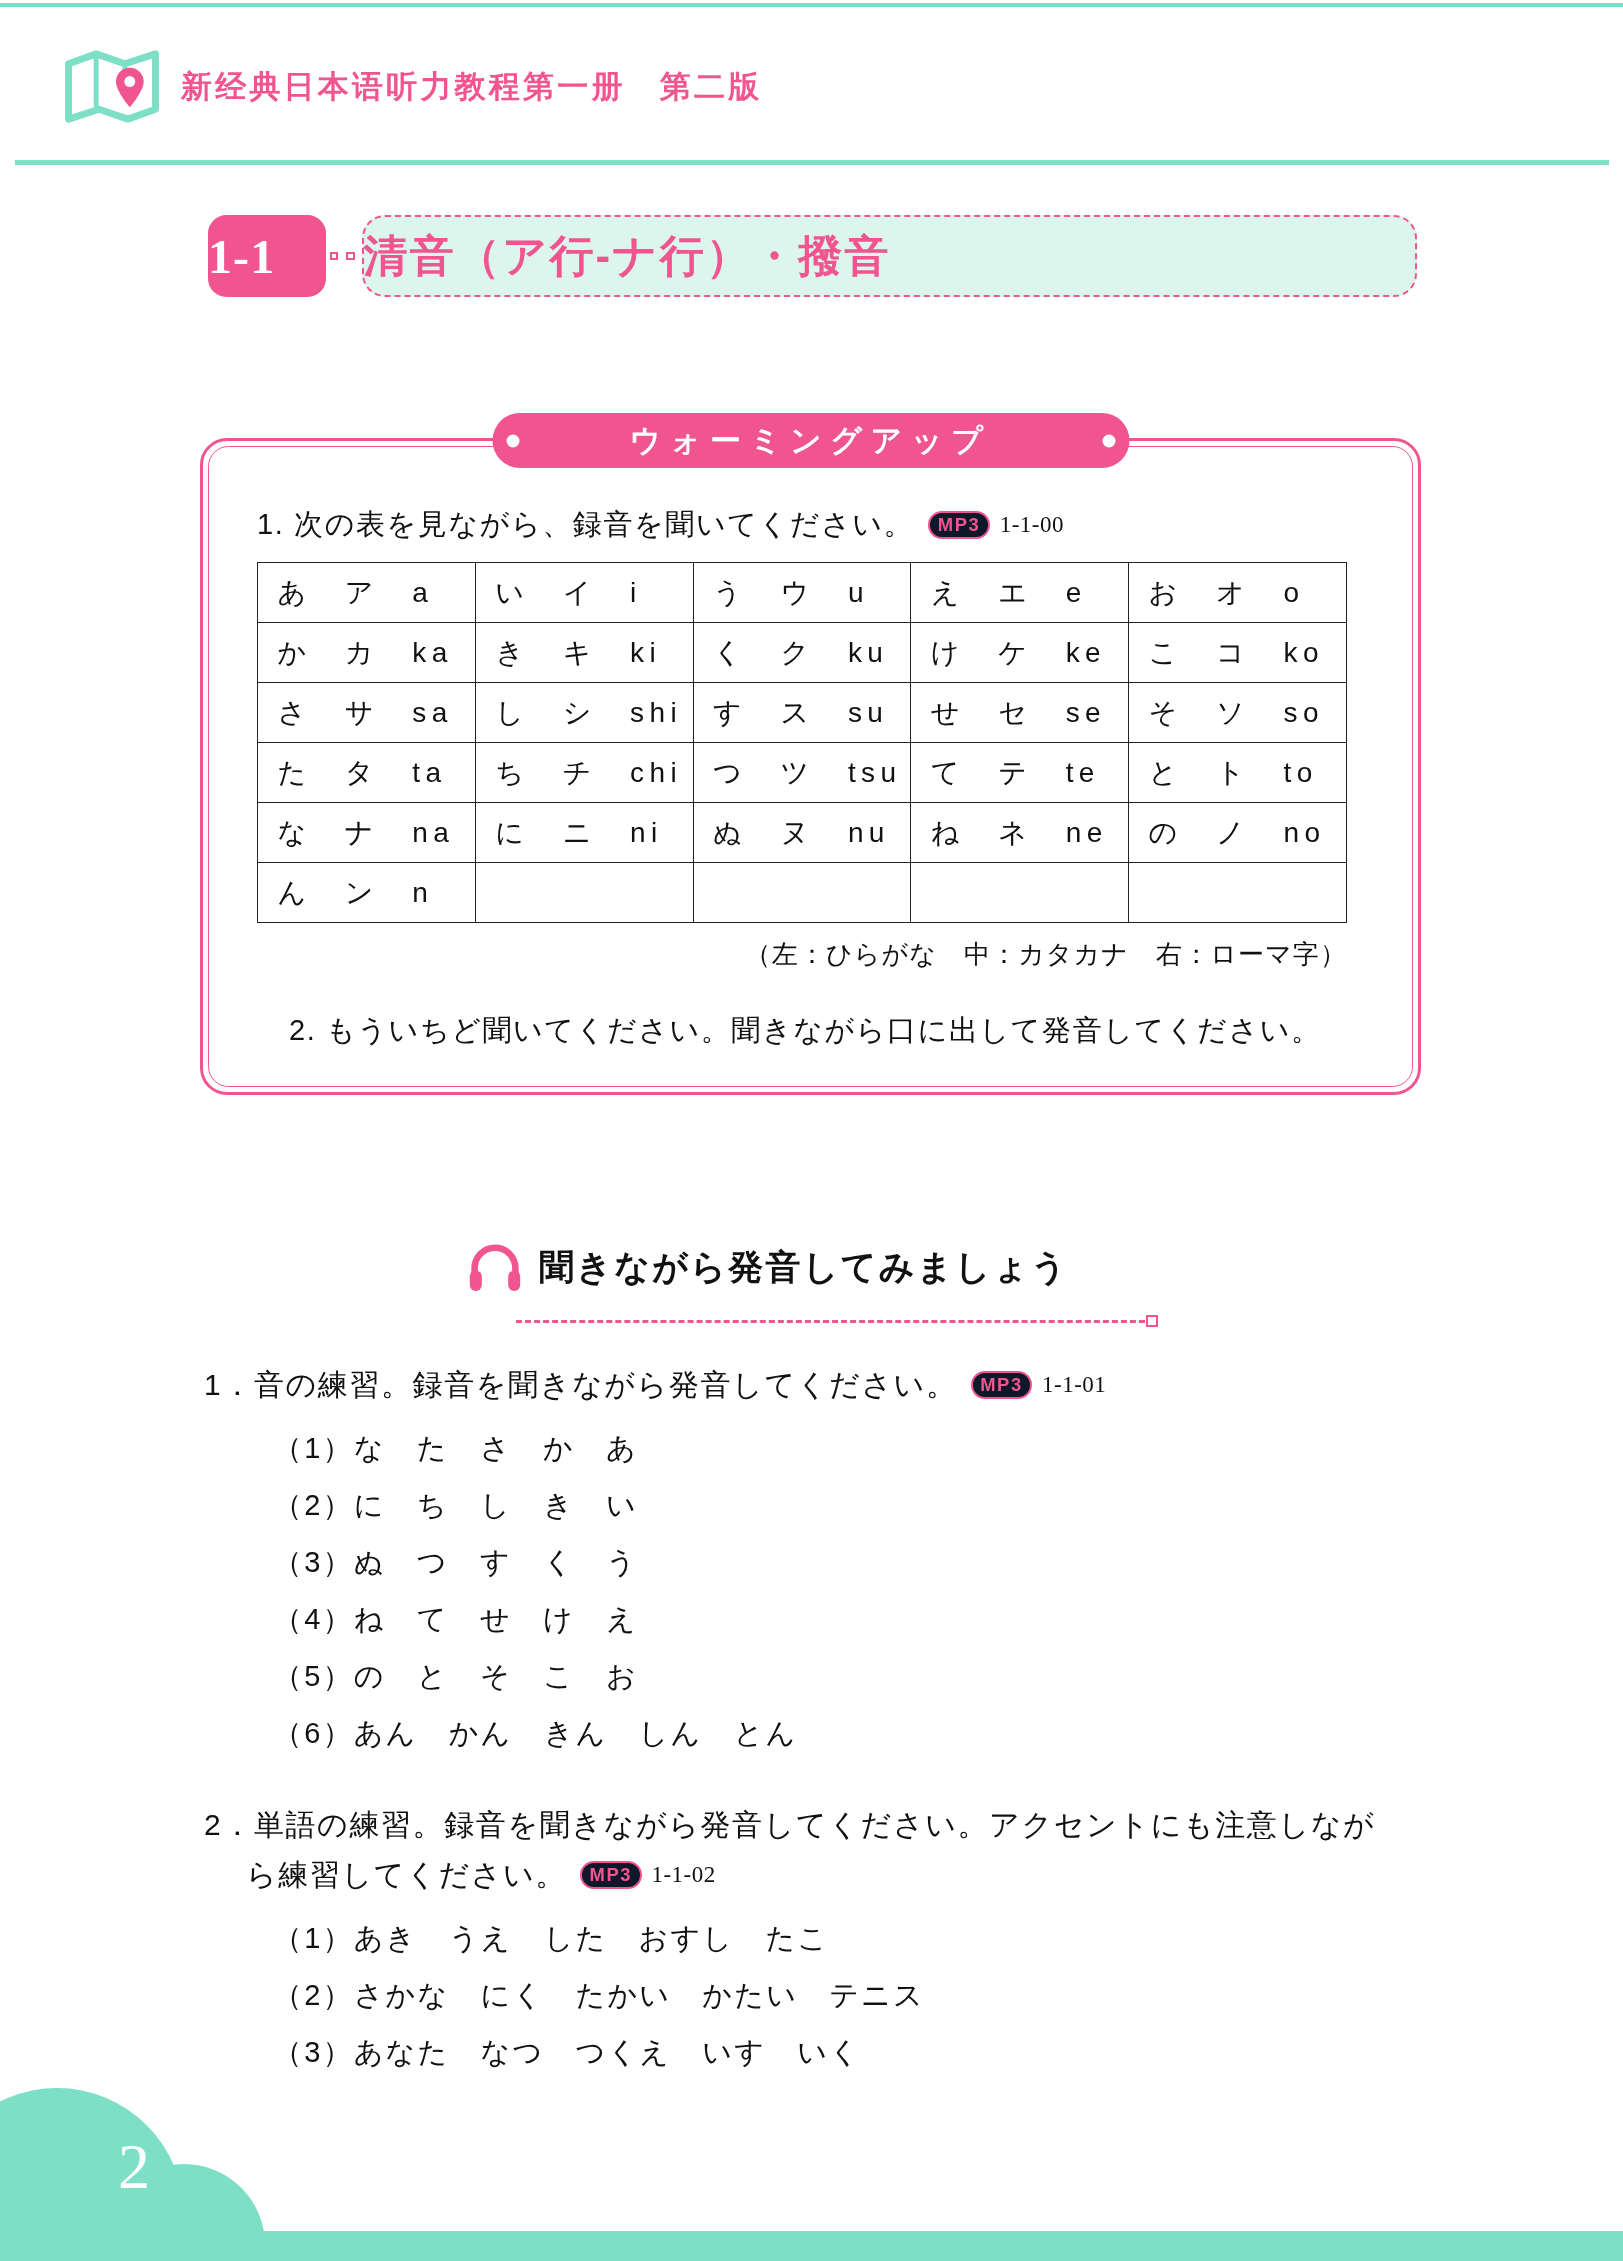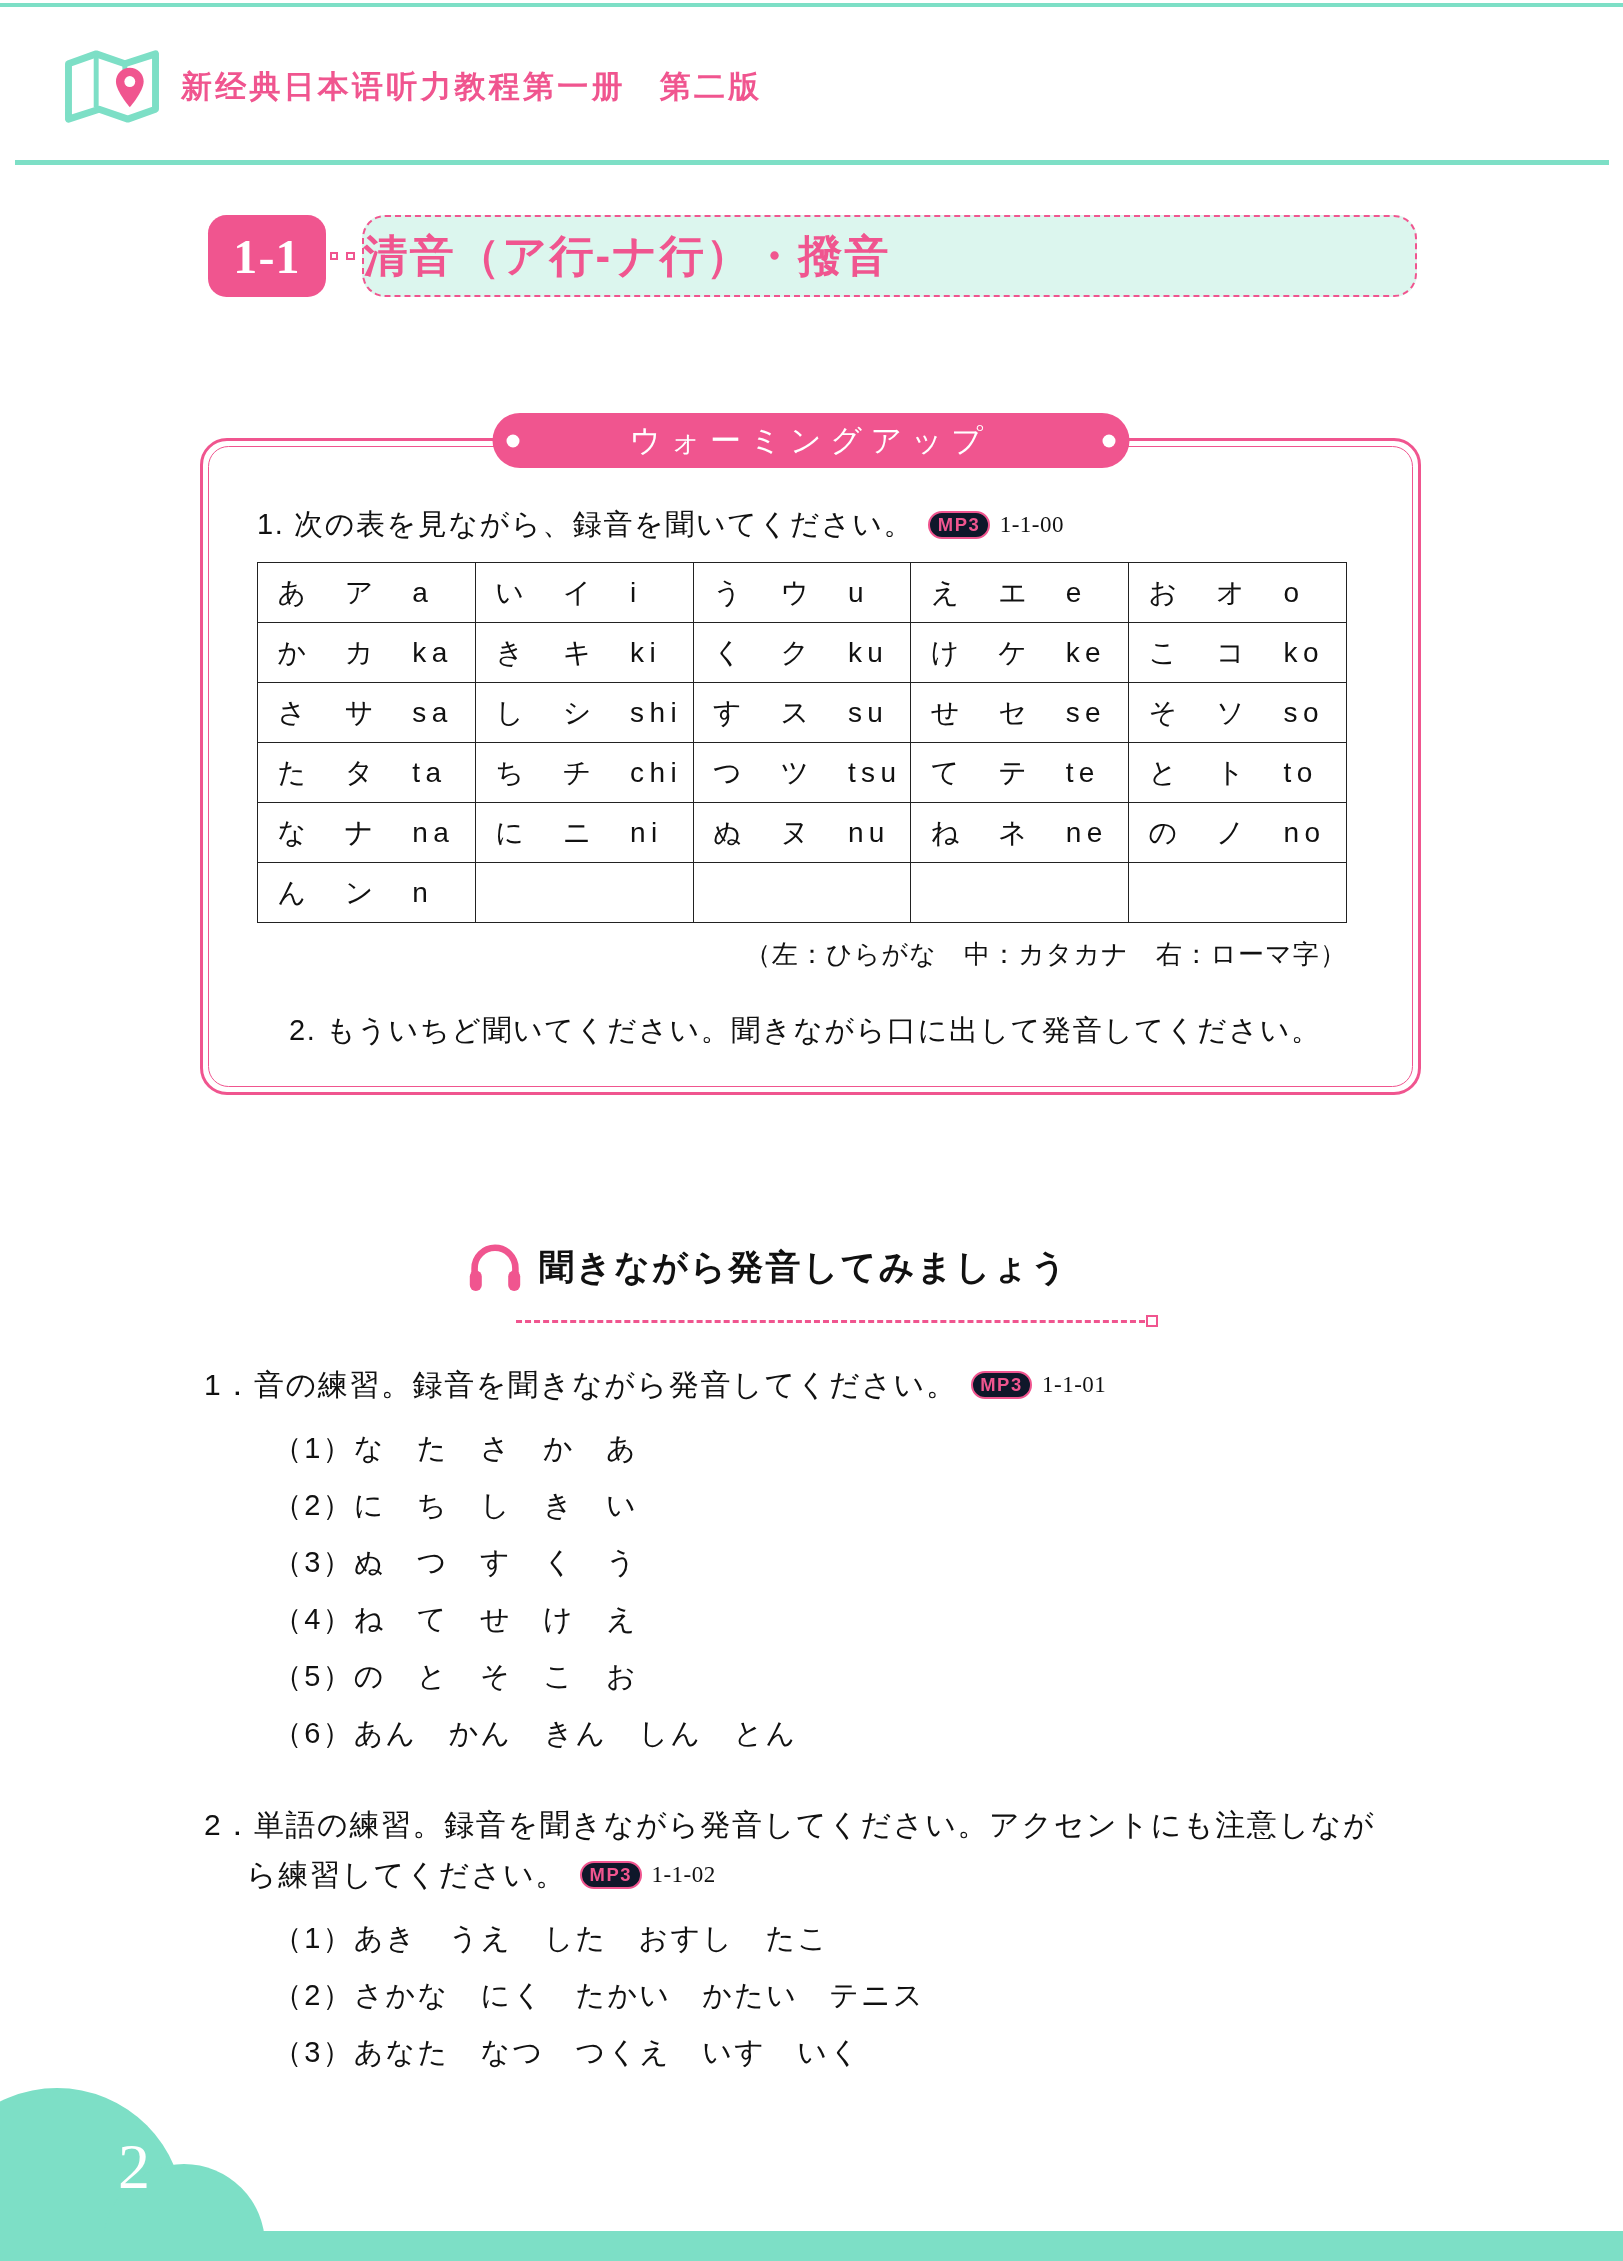--- a/index.html
+++ b/index.html
@@ -17,21 +17,21 @@
 
   
   .header{ position:absolute; top:42px; left:62px; display:flex; align-items:center; gap:19px; }
   .header-title{ color:#f0558f; font-size:31px; font-weight:bold; letter-spacing:3.2px; }
   .header-rule{ position:absolute; top:160px; left:15px; right:15px; height:4.9px; background:#7ddfc6; }
 
   
   .section-heading{ position:absolute; top:215px; left:208px; display:flex; align-items:center; }
   .badge{
     width:118px; height:82px; background:#f0558f; border-radius:18.4px;
-    display:flex; align-items:center; justify-content:center; flex:0 0 auto;
+    display:flex; align-items:center; flex:0 0 auto;
   }
   .badge span{ color:#fff; font-size:48px; font-weight:bold; font-family:"Liberation Serif", serif; letter-spacing:1.1px; }
   .sq{ width:8.6px; height:8.6px; border:2.2px solid #f0558f; background:#fff; margin:0 3.8px; flex:0 0 auto; }
   .title-box{
     width:1055px; height:82px; margin-left:3.2px; background:#dcf6ee;
     border:2.2px dashed #f0558f; border-radius:23px;
     display:flex; align-items:center; 
   }
   .section-title{ color:#f0558f; font-size:44px; font-weight:bold; letter-spacing:2.2px; }
 
@@ -41,21 +41,21 @@
     border:3.2px solid #f0558f; border-radius:27px; background:#fff;
   }
   .panel-inner{
     position:absolute; inset:5.4px; border:1.6px solid #f0558f; border-radius:20.5px; pointer-events:none;
   }
   .pill{
     position:absolute; top:-28px; left:50%; transform:translateX(-50%);
     width:637px; height:55px; background:#f0558f; border-radius:32px;
     display:flex; align-items:center; justify-content:center;
   }
-  .pill .pill-label{ color:#fff; font-size:31px; font-weight:normal; letter-spacing:8.6px; }
+  .pill .pill-label{ color:#fff; font-size:31px; font-weight:bold; letter-spacing:8.6px; }
   .pill .dot{ position:absolute; top:50%; transform:translateY(-50%);
     width:13px; height:13px; border-radius:50%; background:#fff; }
   .pill .dot.l{ left:14px; } .pill .dot.r{ right:14px; }
 
   .panel-content{ position:absolute; inset:0; padding:64px 69px 0 54px; }
   .p-item{ font-size:29px; letter-spacing:1.6px; display:flex; align-items:center; flex-wrap:wrap; }
   .p-item .txt{ margin-right:14px; }
 
   .mp3{
     display:inline-flex; align-items:center; justify-content:center;

